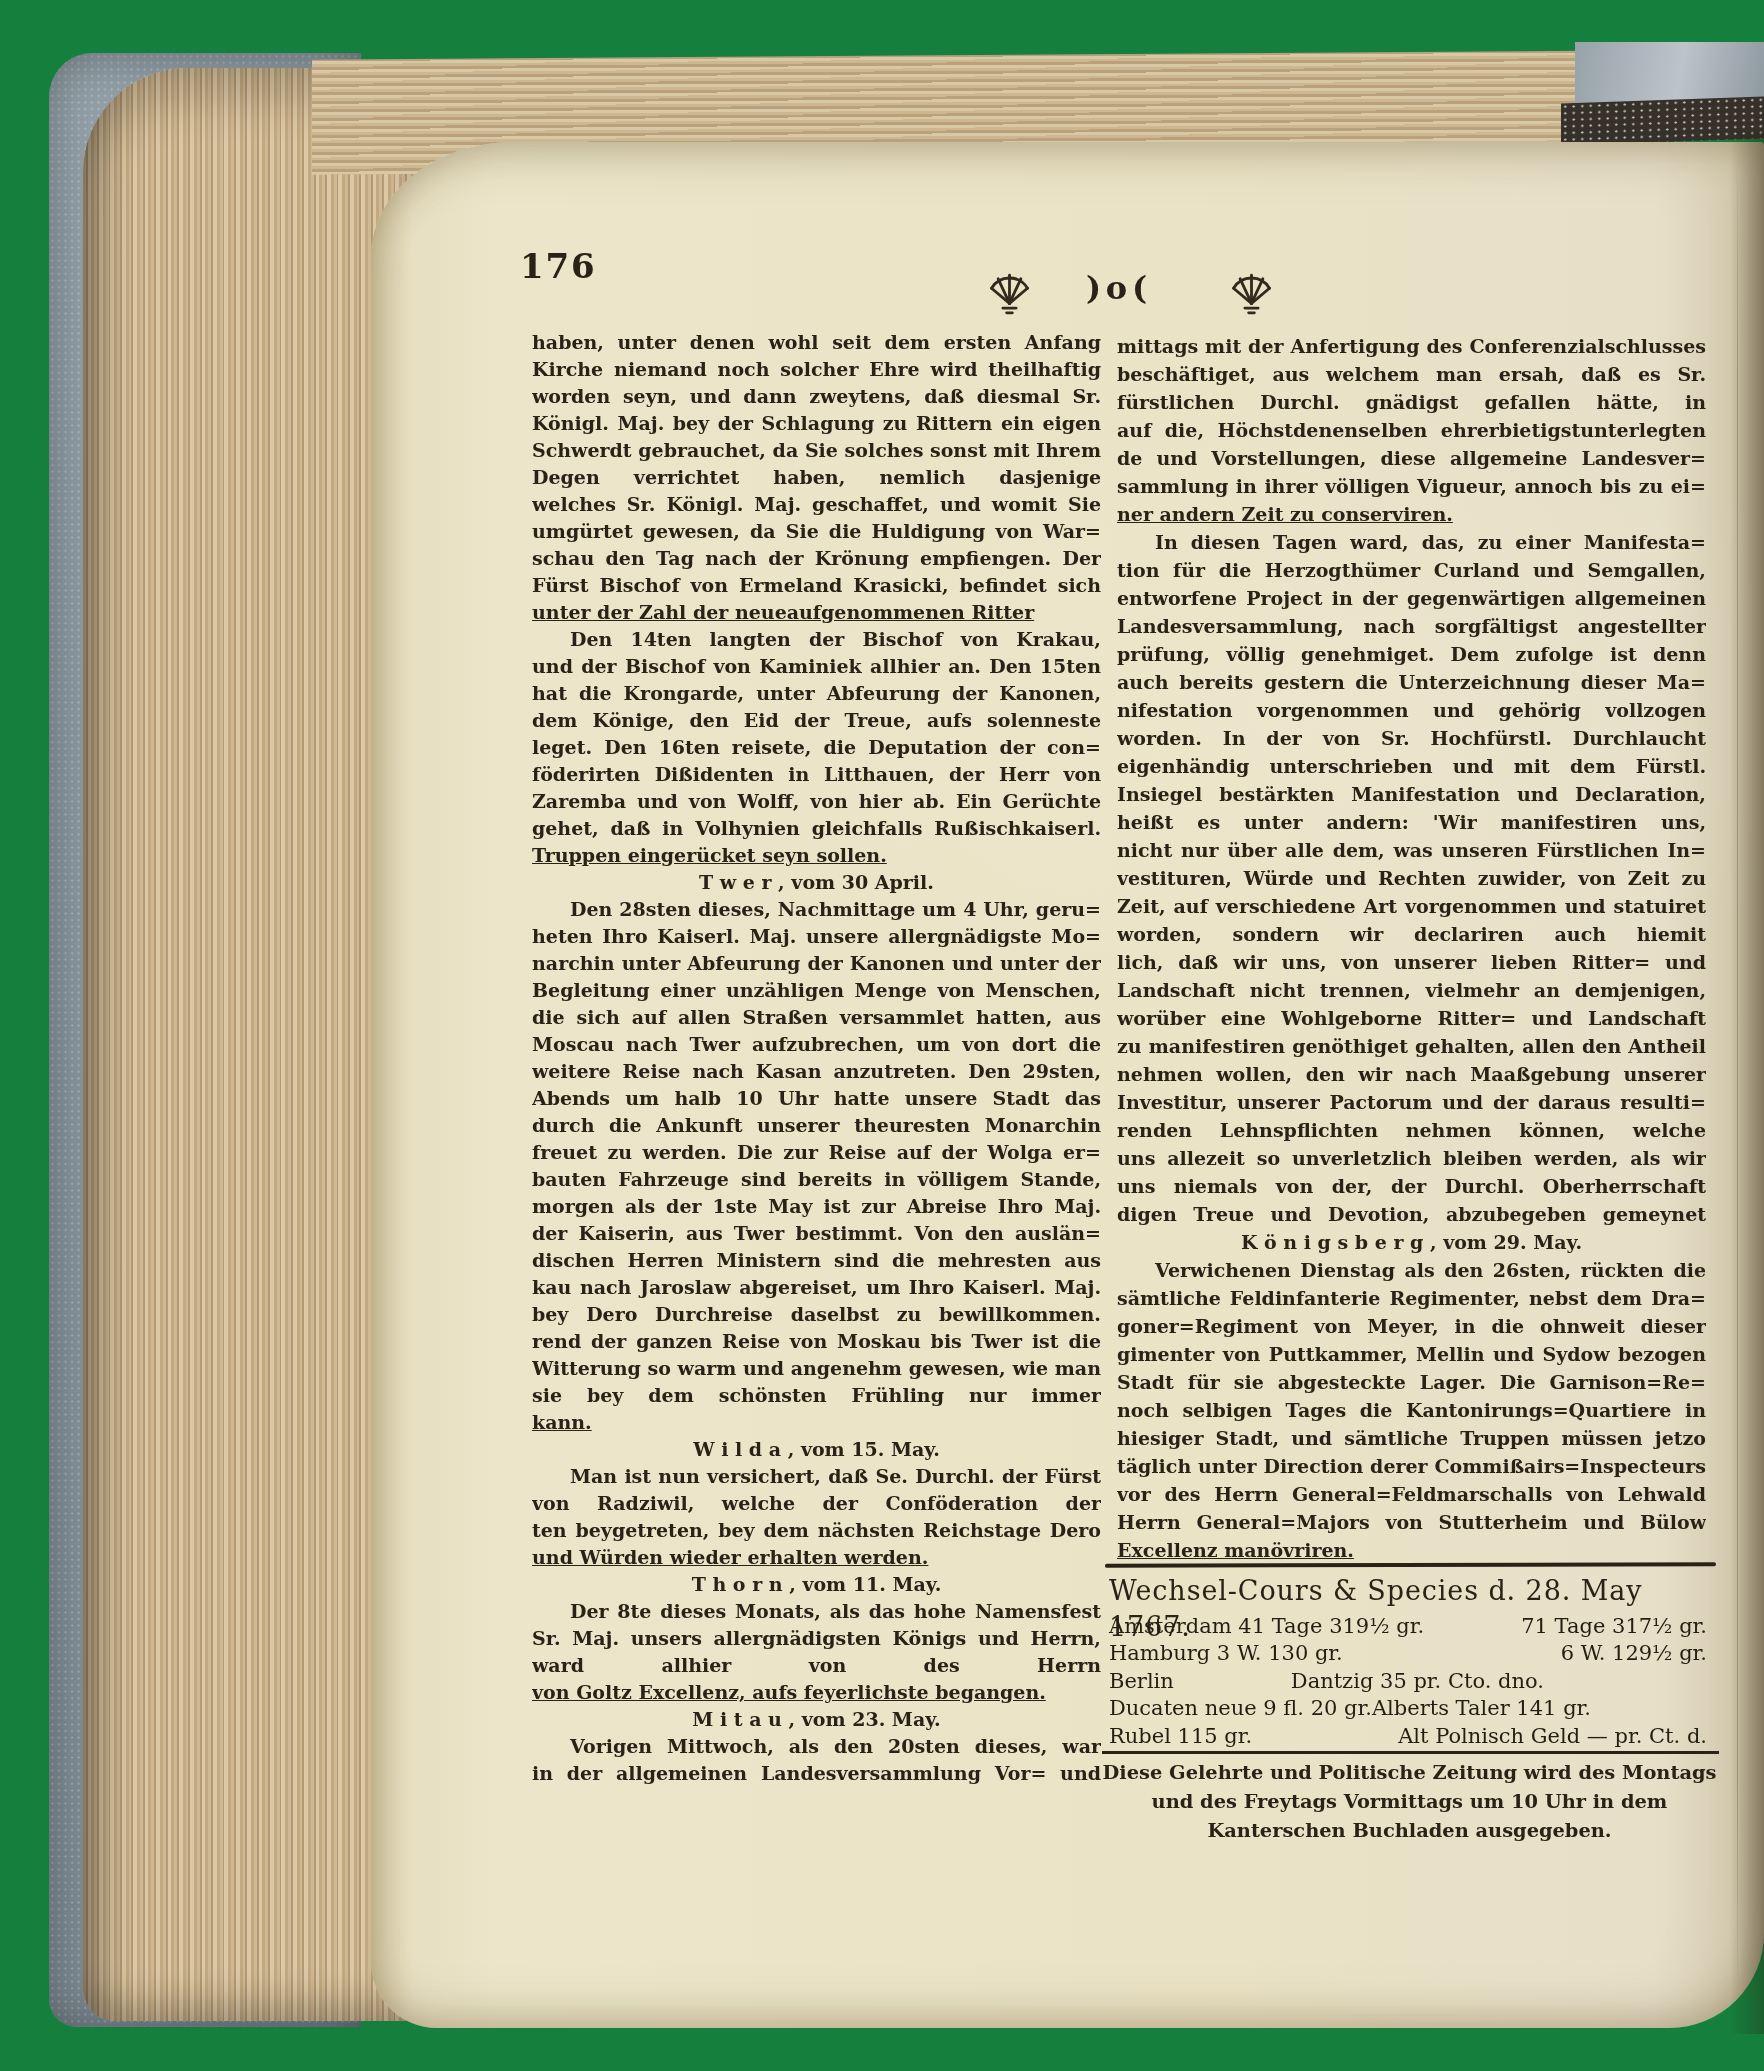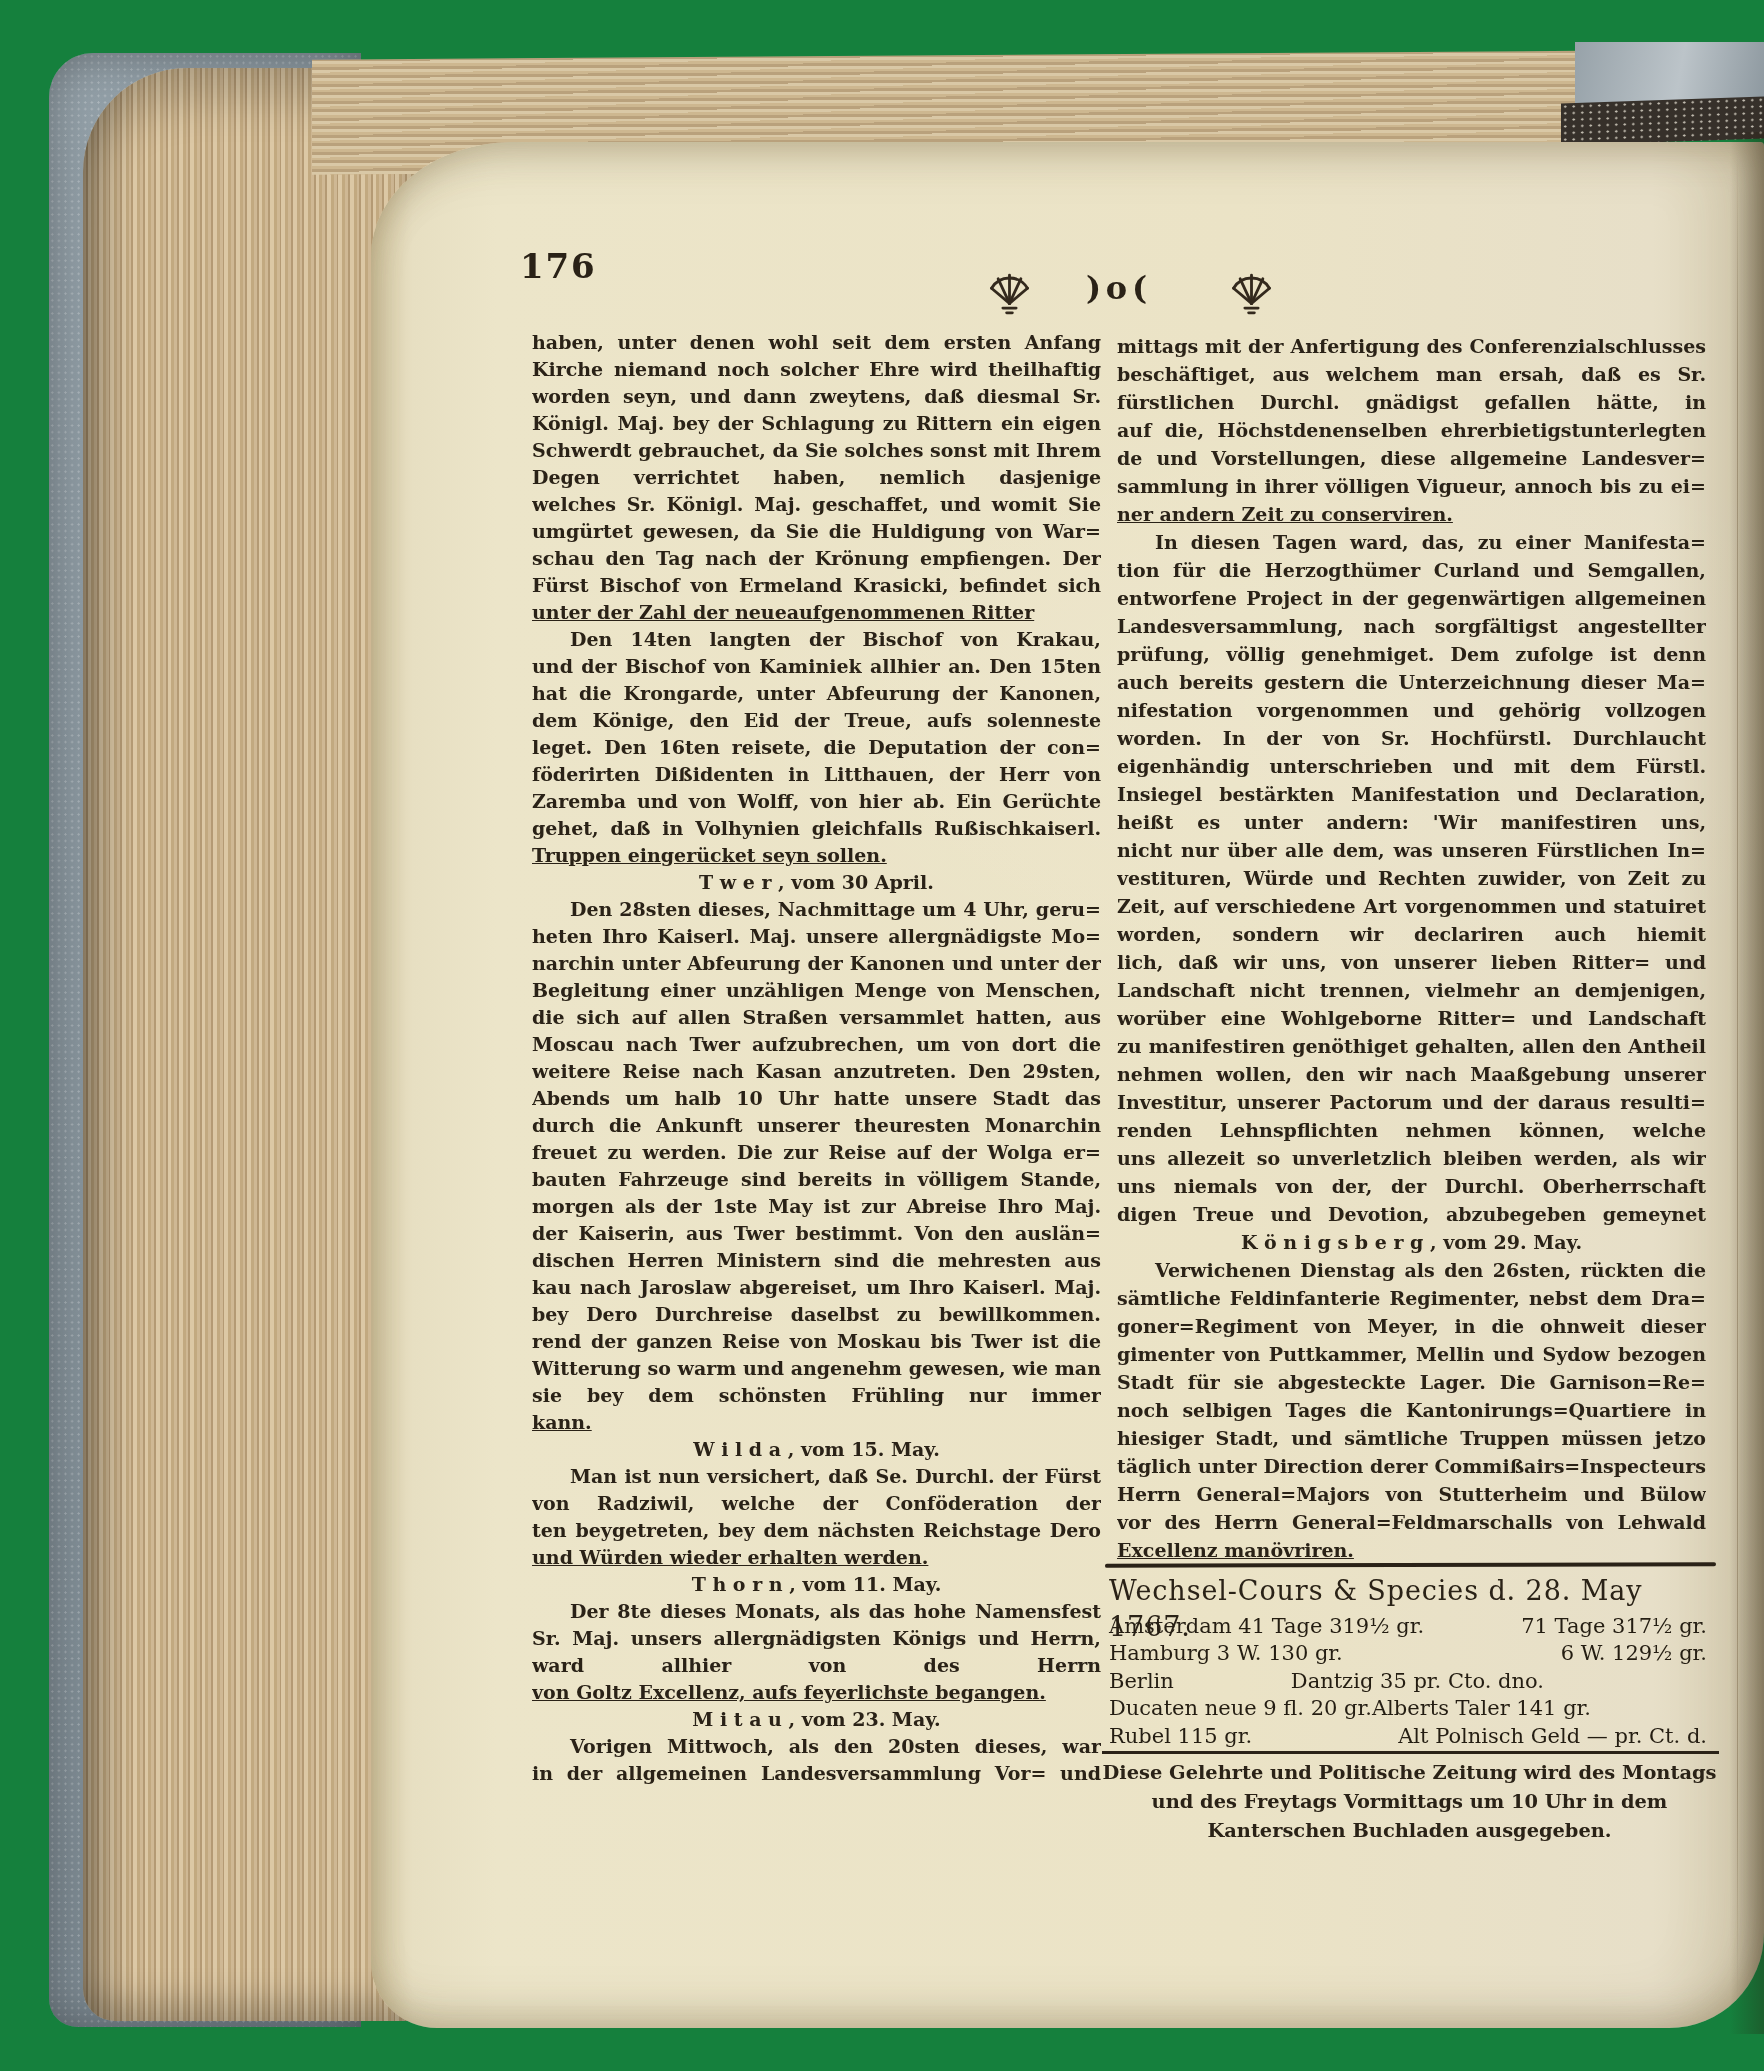--- a/index.html
+++ b/index.html
@@ -219,22 +219,22 @@
       <div class="ln">digen Treue und Devotion, abzubegeben gemeynet sind.”</div>
       <div class="ln a-c">K ö n i g s b e r g ,  vom 29. May.</div>
       <div class="ln indent">Verwichenen Dienstag als den 26sten, rückten die</div>
       <div class="ln">sämtliche Feldinfanterie Regimenter, nebst dem Dra=</div>
       <div class="ln">goner=Regiment von Meyer, in die ohnweit dieser</div>
       <div class="ln">gimenter von Puttkammer, Mellin und Sydow bezogen</div>
       <div class="ln">Stadt für sie abgesteckte Lager.  Die Garnison=Re=</div>
       <div class="ln">noch selbigen Tages die Kantonirungs=Quartiere in</div>
       <div class="ln">hiesiger Stadt, und sämtliche Truppen müssen jetzo</div>
       <div class="ln">täglich unter Direction derer Commißairs=Inspecteurs</div>
+      <div class="ln">vor des Herrn General=Feldmarschalls von Lehwald</div>
       <div class="ln">Herrn General=Majors von Stutterheim und Bülow</div>
-      <div class="ln">vor des Herrn General=Feldmarschalls von Lehwald</div>
       <div class="ln a-l">Excellenz manövriren.</div>
     </div>
 
   <div class="rule1"></div>
 
   <div class="exch">
     <div class="extitle">Wechsel-Cours &amp; Species d. 28. May 1767.</div>
     <div class="xrows">
 
     <div class="xrow">

